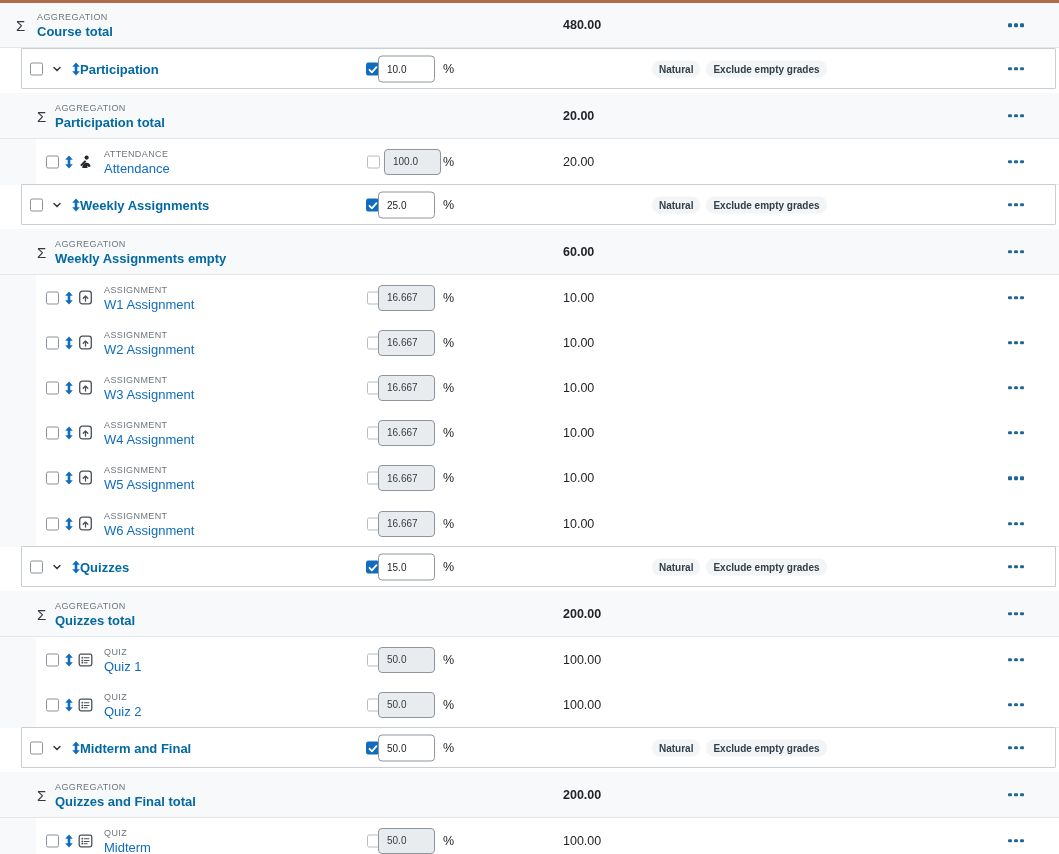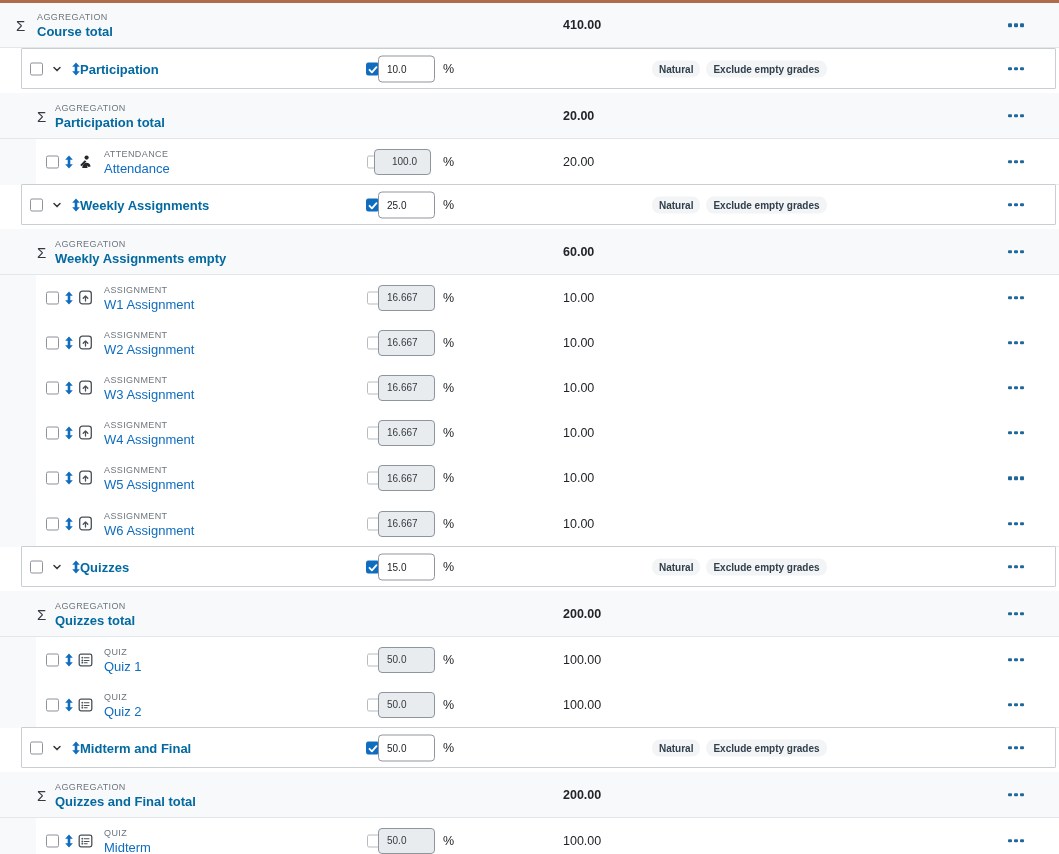--- a/index.html
+++ b/index.html
@@ -74,21 +74,21 @@
 <div id="screen">
   <div class="topbar"></div>
   <div class="topshadow"></div>
 
   <div class="row total" style="top:3px;height:44px">
     <span class="cell sigma" style="left:16px">Σ</span>
     <div class="cell tl" style="left:37px">
       <span class="tag">AGGREGATION</span>
       <span class="name">Course total</span>
     </div>
-    <span class="cell val b" style="left:563px">410.00</span>
+    <span class="cell val b" style="left:563px">480.00</span>
     <span class="cell dots" style="left:1006px">
         <i></i>
         <i></i>
         <i></i>
       </span>
   </div>
 
   <div class="row cat" style="top:48px;height:39px">
     <span class="cell cb" style="left:8px"></span>
     <span class="cell chev" style="left:29px"><svg width="12" height="12">
@@ -137,21 +137,21 @@
           <use href="#i-move"></use>
         </svg></span>
     <span class="cell icon" style="left:78px"><svg width="15" height="15">
           <use href="#i-attend"></use>
         </svg></span>
     <div class="cell tl" style="left:104px">
       <span class="tag">ATTENDANCE</span>
       <span class="link">Attendance</span>
     </div>
     <span class="cell cb dis" style="left:367px"></span>
-    <input class="cell w" disabled="" style="left: 374px; text-align: center;" value="100.0">
+    <input class="cell w" disabled="" style="left: 384px;" value="100.0">
     <span class="cell pct" style="left:443px">%</span>
     <span class="cell val" style="left:563px">20.00</span>
     <span class="cell dots" style="left:1006px">
         <i></i>
         <i></i>
         <i></i>
       </span>
   </div>
 
   <div class="row cat" style="top:184px;height:39px">

